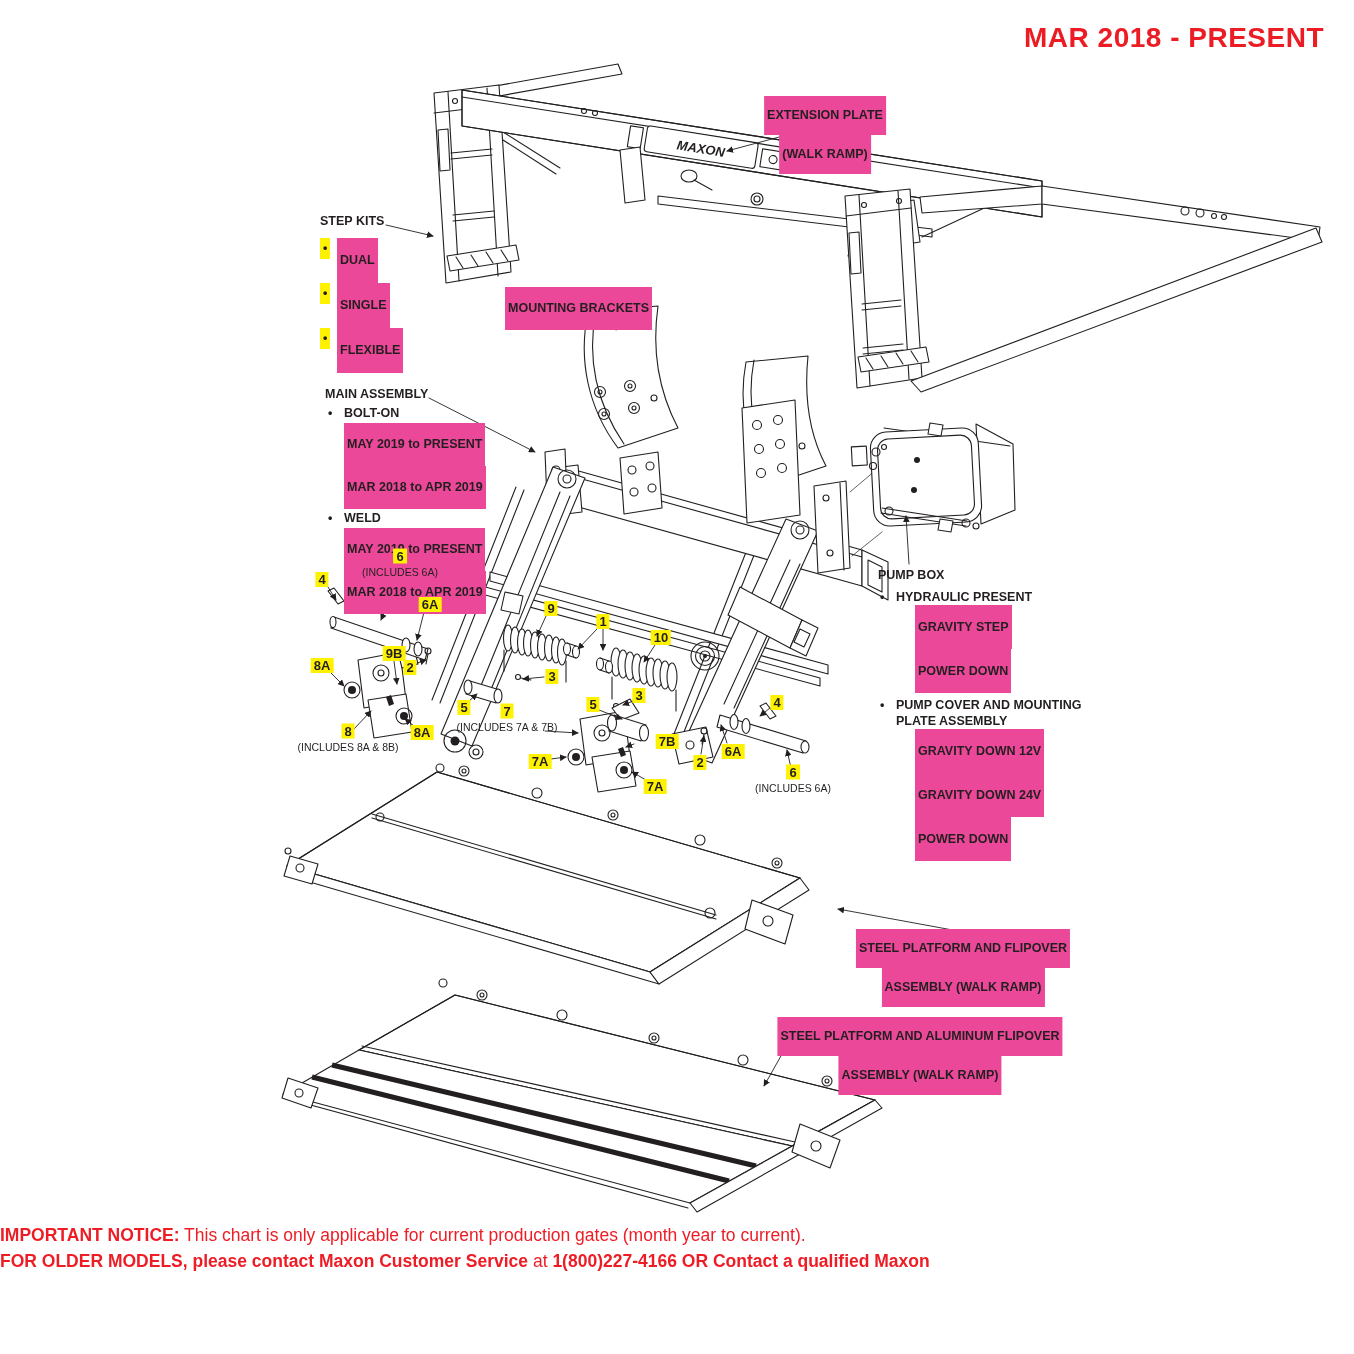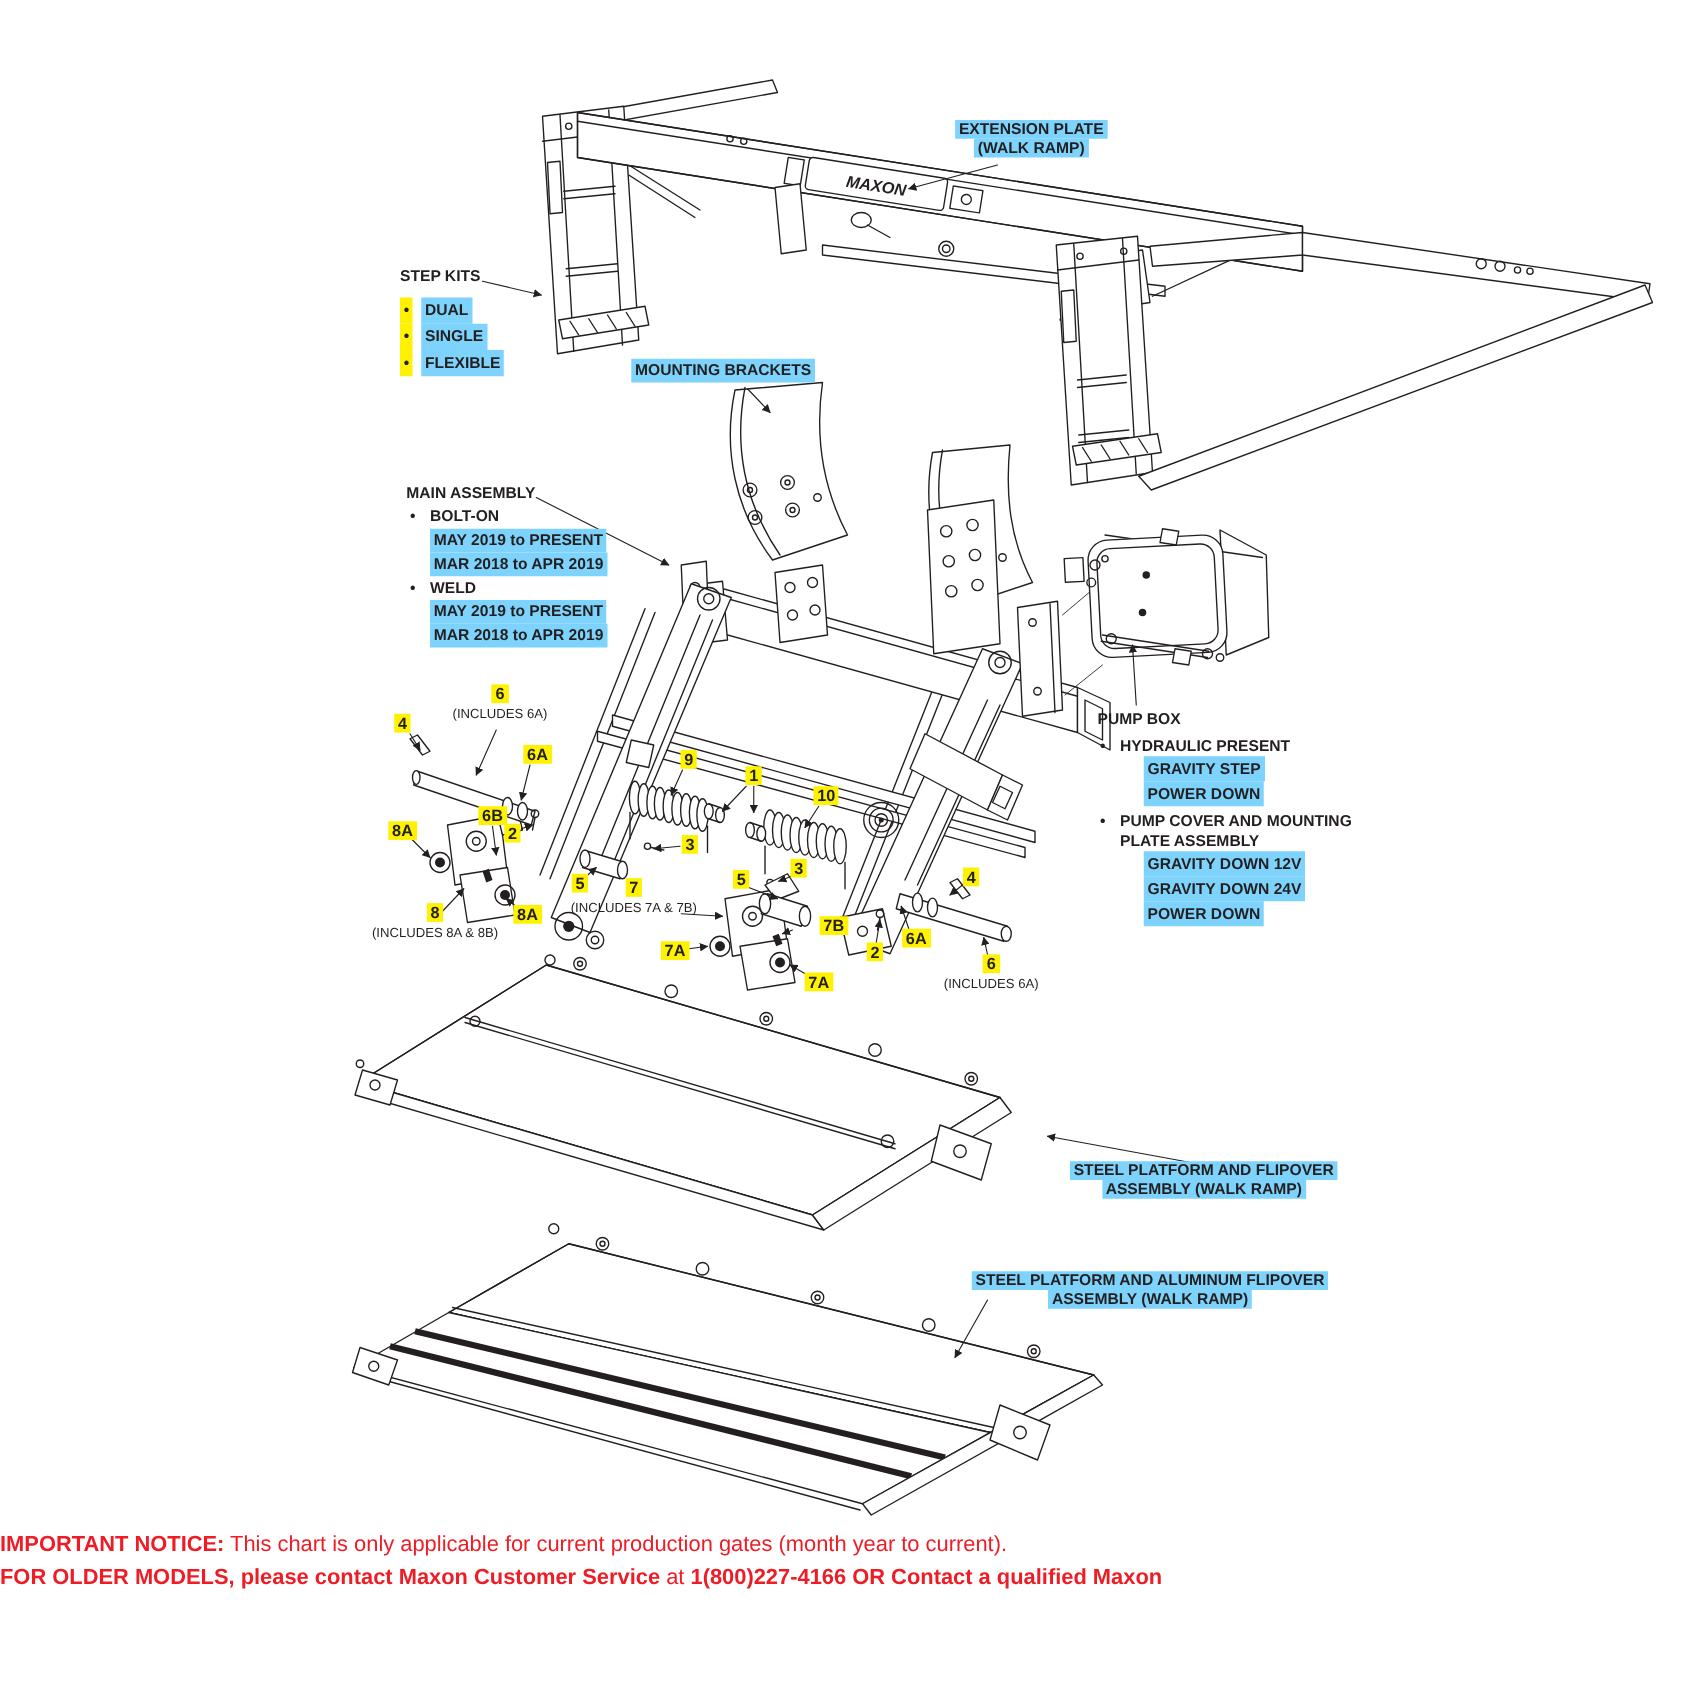--- a/index.html
+++ b/index.html
@@ -9,21 +9,21 @@
   #diag :is(path,line,circle,ellipse,rect){stroke:#231f20;stroke-width:1.1;fill:none;stroke-linejoin:round;stroke-linecap:round;}
   #diag .wf{fill:#fff;}
   #diag .df{fill:#231f20;stroke:none;}
   #diag .pt{stroke:none;}
   #diag .thin{stroke-width:0.7;}
   #diag .stripe{stroke-width:5;stroke-linecap:butt;}
   #diag .sleader,#diag .leader{stroke-width:0.9;}
   #diag text{stroke:none;fill:#231f20;}
 
   .anno{position:absolute;font-size:12.5px;font-weight:bold;line-height:19px;white-space:nowrap;}
-  .hl{background:#7dd3fc;padding:0 3px;display:inline-block;}
+  .hl{background:#ec4899;padding:12px 3px;display:inline-block;}
   .page-title{position:absolute;top:22px;right:30px;font-size:28px;font-weight:bold;color:#ec1c24;letter-spacing:0.5px;}
   .center{transform:translateX(-50%);text-align:center;}
   .lh15{line-height:15px;}
 
   .sk-item{position:relative;padding-left:17px;line-height:21px;}
   .sk-item::before{content:"\2022";position:absolute;left:0;top:0;background:#FFF200;padding:0 3px;}
   .sk-title{margin-bottom:7px;}
 
   .b-line{position:relative;padding-left:19px;}
   .b-line::before{content:"\2022";position:absolute;left:3px;}
@@ -405,20 +405,21 @@
         <line x1="599" y1="710" x2="622" y2="719" class="leader" marker-end="url(#arr)"></line>
         <line x1="634" y1="744" x2="626" y2="747" class="leader" marker-end="url(#arr)"></line>
         <line x1="701" y1="754" x2="704" y2="736" class="leader" marker-end="url(#arr)"></line>
         <line x1="727" y1="743" x2="721" y2="725" class="leader" marker-end="url(#arr)"></line>
         <line x1="646" y1="780" x2="632" y2="772" class="leader" marker-end="url(#arr)"></line>
         <line x1="770" y1="708" x2="760" y2="716" class="leader" marker-end="url(#arr)"></line>
         <line x1="791" y1="768" x2="787" y2="750" class="leader" marker-end="url(#arr)"></line>
       </g>
   </svg>
 
+  <div class="page-title">MAR 2018 - PRESENT</div>
 
   <div class="anno center lh15" style="left:825px;top:96px;">
     <span class="hl">EXTENSION PLATE</span><br>
     <span class="hl">(WALK RAMP)</span>
   </div>
 
   <div class="anno" style="left:320px;top:212px;">
     <div class="sk-title">STEP KITS</div>
     <div class="sk-item"><span class="hl">DUAL</span></div>
     <div class="sk-item"><span class="hl">SINGLE</span></div>
@@ -457,21 +458,21 @@
 
   <div class="anno center lh15" style="left:920px;top:1017px;">
     <span class="hl">STEEL PLATFORM AND ALUMINUM FLIPOVER</span><br>
     <span class="hl">ASSEMBLY (WALK RAMP)</span>
   </div>
 
   <div id="callout-layer">
       <div class="callout" style="left: 322px; top: 579px;"><span class="co-num">4</span></div>
       <div class="callout" style="left: 400px; top: 562px;"><span class="co-num">6</span><div class="co-note">(INCLUDES 6A)</div></div>
       <div class="callout" style="left: 430px; top: 604px;"><span class="co-num">6A</span></div>
-      <div class="callout" style="left: 394px; top: 653px;"><span class="co-num">6B</span></div>
+      <div class="callout" style="left: 394px; top: 653px;"><span class="co-num">9B</span></div>
       <div class="callout" style="left: 410px; top: 667px;"><span class="co-num">2</span></div>
       <div class="callout" style="left: 322px; top: 665px;"><span class="co-num">8A</span></div>
       <div class="callout" style="left: 464px; top: 707px;"><span class="co-num">5</span></div>
       <div class="callout" style="left: 507px; top: 717px;"><span class="co-num">7</span><div class="co-note">(INCLUDES 7A &amp; 7B)</div></div>
       <div class="callout" style="left: 422px; top: 732px;"><span class="co-num">8A</span></div>
       <div class="callout" style="left: 348px; top: 737px;"><span class="co-num">8</span><div class="co-note">(INCLUDES 8A &amp; 8B)</div></div>
       <div class="callout" style="left: 540px; top: 761px;"><span class="co-num">7A</span></div>
       <div class="callout" style="left: 551px; top: 608px;"><span class="co-num">9</span></div>
       <div class="callout" style="left: 603px; top: 621px;"><span class="co-num">1</span></div>
       <div class="callout" style="left: 661px; top: 637px;"><span class="co-num">10</span></div>

